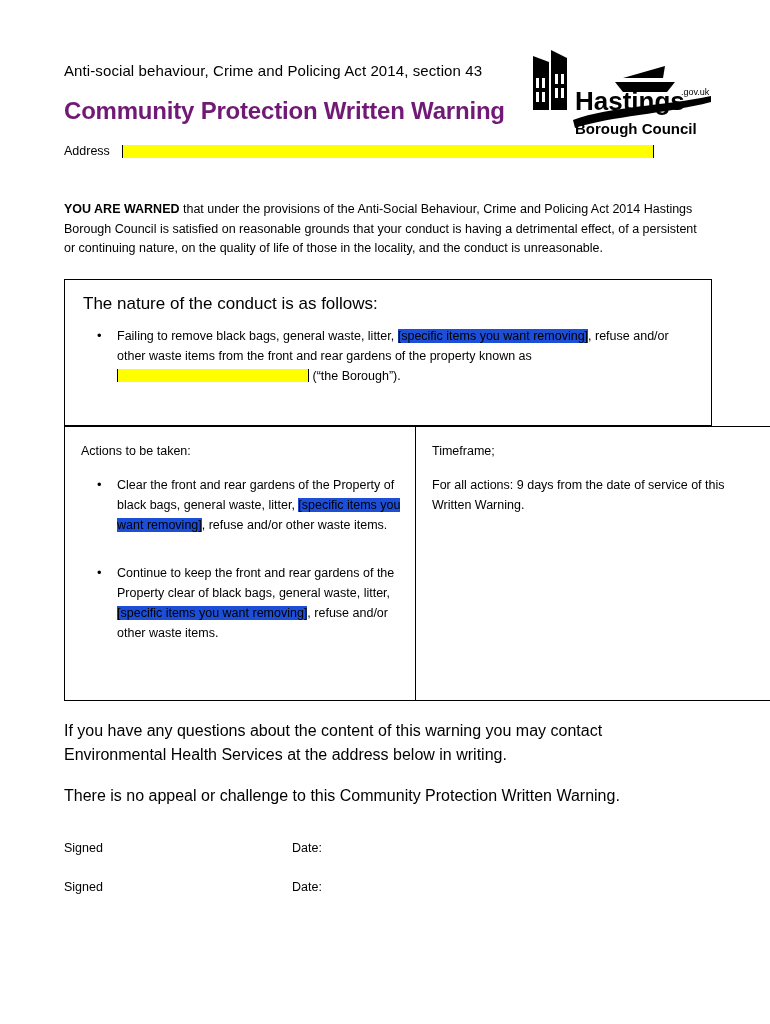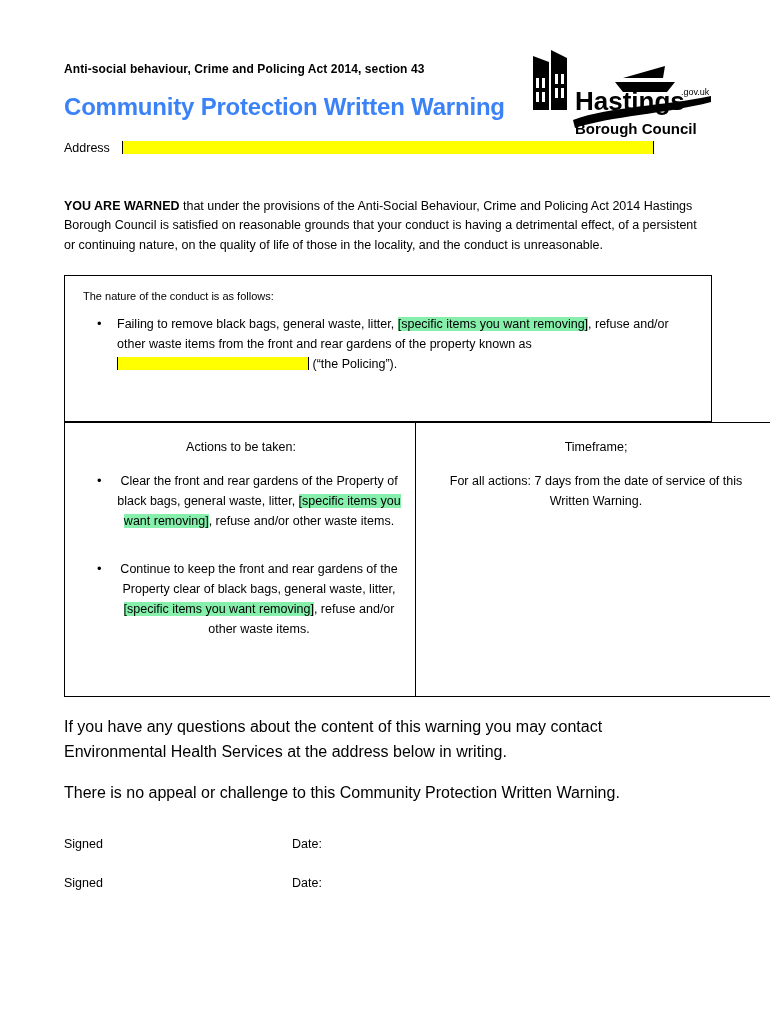--- a/index.html
+++ b/index.html
@@ -16,30 +16,30 @@
     overflow: hidden;
   }
   .page {
     position: relative;
     width: 770px;
     height: 1024px;
     box-sizing: border-box;
     padding: 62px 58px 0 64px;
   }
   .act-line {
-    font-size: 12px;
-    font-weight: bold;
+    font-size: 15px;
+    font-weight: normal;
     letter-spacing: 0.1px;
     margin: 0 0 18px 0;
     line-height: 1.2;
   }
   .doc-title {
     font-size: 24px;
     font-weight: bold;
-    color: #3b82f6;
+    color: #701a75;
     margin: 0 0 20px 0;
     line-height: 1.1;
     letter-spacing: -0.2px;
   }
   .field-row {
     display: flex;
     align-items: center;
     font-size: 12.5px;
     margin-bottom: 14px;
   }
@@ -81,21 +81,21 @@
   .box {
     border: 1px solid #000;
     box-sizing: border-box;
     width: 648px;
   }
   .conduct-box {
     min-height: 147px;
     padding: 14px 14px 14px 16px;
   }
   .conduct-head {
-    font-size: 11px;
+    font-size: 17px;
     margin: 0 0 12px 2px;
   }
   ul.bullets {
     margin: 0;
     padding-left: 36px;
     list-style: none;
   }
   ul.bullets li {
     position: relative;
     font-size: 12.5px;
@@ -103,21 +103,21 @@
     margin-bottom: 28px;
   }
   ul.bullets li:last-child { margin-bottom: 0; }
   ul.bullets li:before {
     content: "\2022";
     position: absolute;
     left: -20px;
     top: 0;
     font-size: 13px;
   }
-  .hl { background: #86efac; }
+  .hl { background: #1d4ed8; }
   .inline-blank {
     display: inline-block;
     width: 192px;
     height: 13px;
     background: #ffff00;
     border-left: 1px solid #000;
     border-right: 1px solid #000;
     vertical-align: -2px;
     box-sizing: border-box;
   }
@@ -131,21 +131,20 @@
     border: 1px solid #000;
     border-collapse: collapse;
     table-layout: fixed;
   }
   .actions-table td {
     border: 1px solid #000;
     vertical-align: top;
     padding: 14px 14px 14px 16px;
     font-size: 12.5px;
     line-height: 1.6;
-    text-align: center;
   }
   .actions-table td.col1 { width: 320px; height: 245px; }
   .actions-table td.col2 { width: 328px; }
   .col-head { margin: 0 0 14px 0; }
   .timeframe-text { margin: 0; }
   .tail { margin-top: 18px; max-width: 630px; }
   .tail p { margin: 0 0 16px 0; font-size: 16px; line-height: 1.55; }
   .sign-row {
     display: flex;
     font-size: 12.5px;
@@ -204,38 +203,38 @@
     <span class="hl-blank blank-addr"></span>
   </div>
 
   <p class="para warned-block">
     <span class="bold">YOU ARE WARNED</span><span> that under the provisions of the Anti-Social Behaviour, Crime and Policing Act 2014 Hastings Borough Council is satisfied on reasonable grounds that your conduct is having a detrimental effect, of a persistent or continuing nature, on the quality of life of those in the locality, and the conduct is unreasonable.</span>
   </p>
 
   <div class="box conduct-box">
     <p class="conduct-head">The nature of the conduct is as follows:</p>
     <ul class="bullets">
-      <li><span>Failing to remove black bags, general waste, litter, </span><span class="hl">[specific items you want removing]</span><span>, refuse and/or other waste items from the front and rear gardens of the property known as </span><span class="inline-blank"></span><span> (“the Policing”).</span></li>
+      <li><span>Failing to remove black bags, general waste, litter, </span><span class="hl">[specific items you want removing]</span><span>, refuse and/or other waste items from the front and rear gardens of the property known as </span><span class="inline-blank"></span><span> (“the Borough”).</span></li>
     </ul>
   </div>
 
 
   <table class="actions-table">
     <tbody>
         <tr>
       <td class="col1">
         <p class="col-head">Actions to be taken:</p>
         <ul class="bullets">
           <li><span>Clear the front and rear gardens of the Property of black bags, general waste, litter, </span><span class="hl">[specific items you want removing]</span><span>, refuse and/or other waste items.</span></li>
           <li><span>Continue to keep the front and rear gardens of the Property clear of black bags, general waste, litter, </span><span class="hl">[specific items you want removing]</span><span>, refuse and/or other waste items.</span></li>
         </ul>
       </td>
       <td class="col2">
         <p class="col-head">Timeframe;</p>
-        <p class="timeframe-text">For all actions: 7 days from the date of service of this Written Warning.</p>
+        <p class="timeframe-text">For all actions: 9 days from the date of service of this Written Warning.</p>
       </td>
     </tr>
   </tbody>
     </table>
 
   <div class="tail">
     <p style="margin-top:18px">If you have any questions about the content of this warning you may contact Environmental Health Services at the address below in writing.</p>
     <p>There is no appeal or challenge to this Community Protection Written Warning.</p>
   </div>
 

